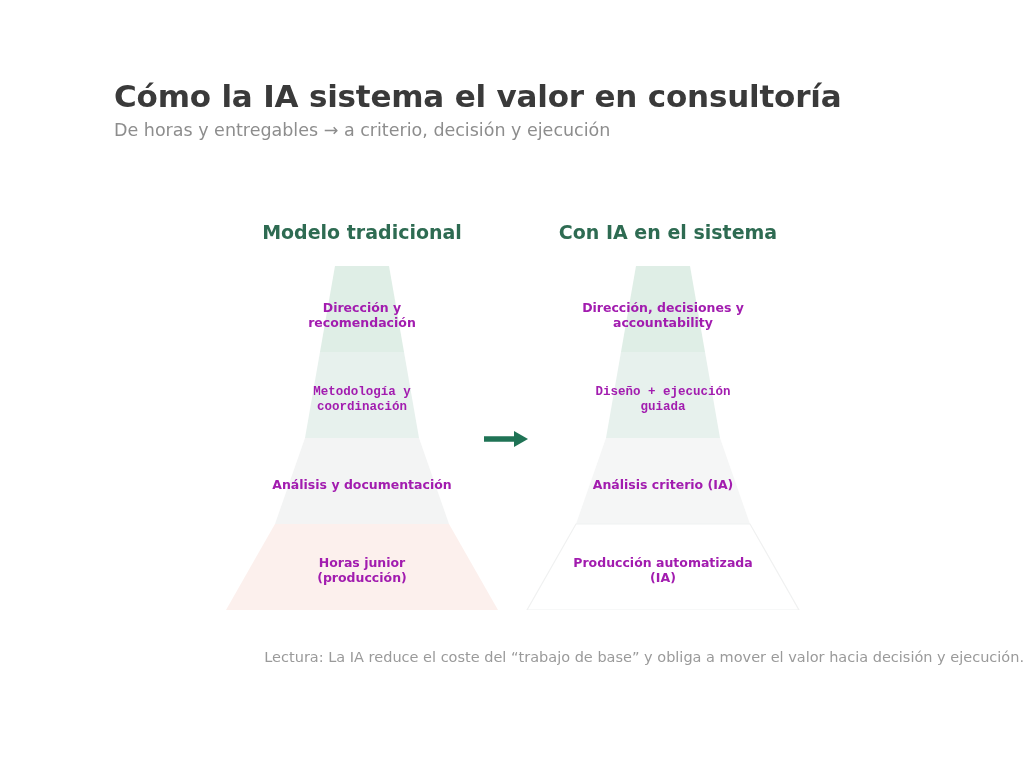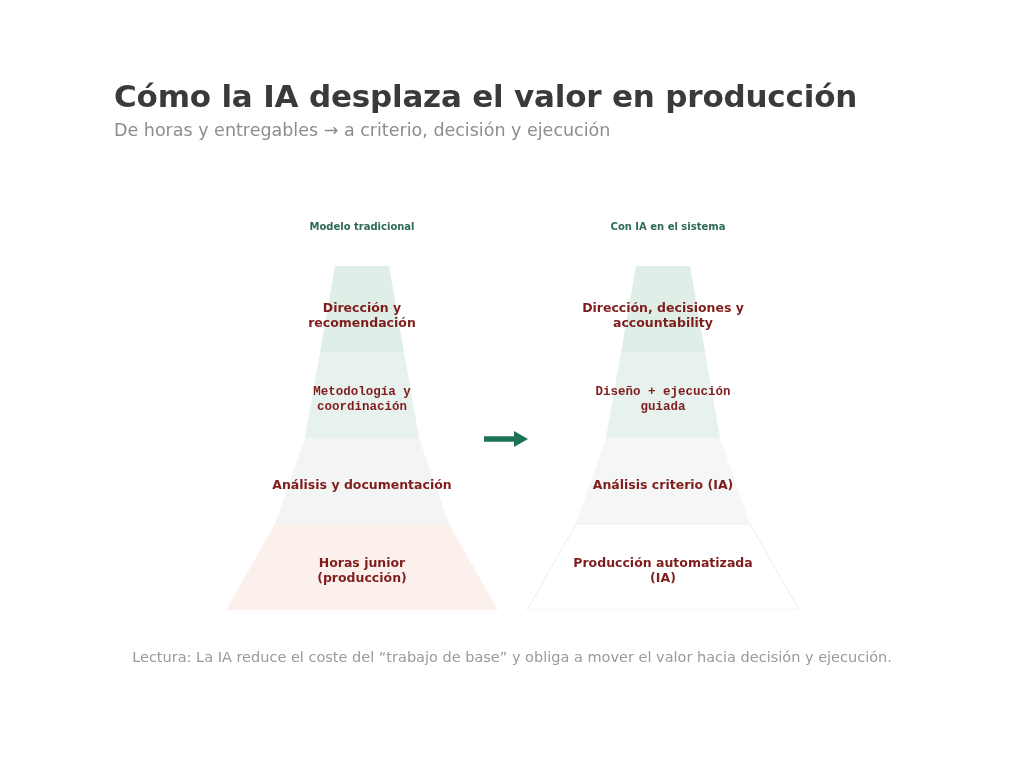--- a/index.html
+++ b/index.html
@@ -43,21 +43,21 @@
     font-weight: 400;
     color: #8d8d8d;
     line-height: 1.25;
     white-space: nowrap;
   }
 
   
   .col-header {
     position: absolute;
     top: 221px;
-    font-size: 10px;
+    font-size: 19px;
     font-weight: 700;
     color: #2e6b52;
     text-align: center;
     white-space: nowrap;
   }
   #col-header-left  { left: 227px; width: 270px; }
   #col-header-right { left: 528px; width: 280px; }
 
   
   .pyramid {
@@ -85,21 +85,21 @@
     height: 100%;
   }
 
   .layer-label {
     position: absolute;
     left: 0;
     width: 100%;
     text-align: center;
     font-size: 12.5px;
     font-weight: 700;
-    color: #7f1d1d;
+    color: #a21caf;
     line-height: 1.18;
     transform: translateY(-50%);
     white-space: pre-line;
   }
 
   
   .layer-label.lvl0 { top: 50px; }
   .layer-label.lvl1 { top: 134px; font-family: Liberation Mono, monospace; }
   .layer-label.lvl2 { top: 219px; }
   .layer-label.lvl3 { top: 305px; }
@@ -113,34 +113,34 @@
     height: 18px;
   }
   #flow-arrow svg { display: block; width: 100%; height: 100%; }
 
   
   #footer-note {
     position: absolute;
     left: 0;
     top: 649px;
     width: 1024px;
-    text-align: center;
+    text-align: right;
     font-size: 14.5px;
     color: #9a9a9a;
     font-weight: 400;
     white-space: nowrap;
   }
 </style>
 </head>
 <body>
 
 <div id="slide">
 
   <div id="header">
-    <div id="page-title">Cómo la IA desplaza el valor en producción</div>
+    <div id="page-title">Cómo la IA sistema el valor en consultoría</div>
     <div id="page-subtitle">De horas y entregables → a criterio, decisión y ejecución</div>
   </div>
 
   <div class="col-header" id="col-header-left">Modelo tradicional</div>
 
   <div class="col-header" id="col-header-right">Con IA en el sistema</div>
 
   <div class="pyramid" id="pyramid-left">
     <svg viewBox="0 0 280 344" preserveAspectRatio="none">
 

